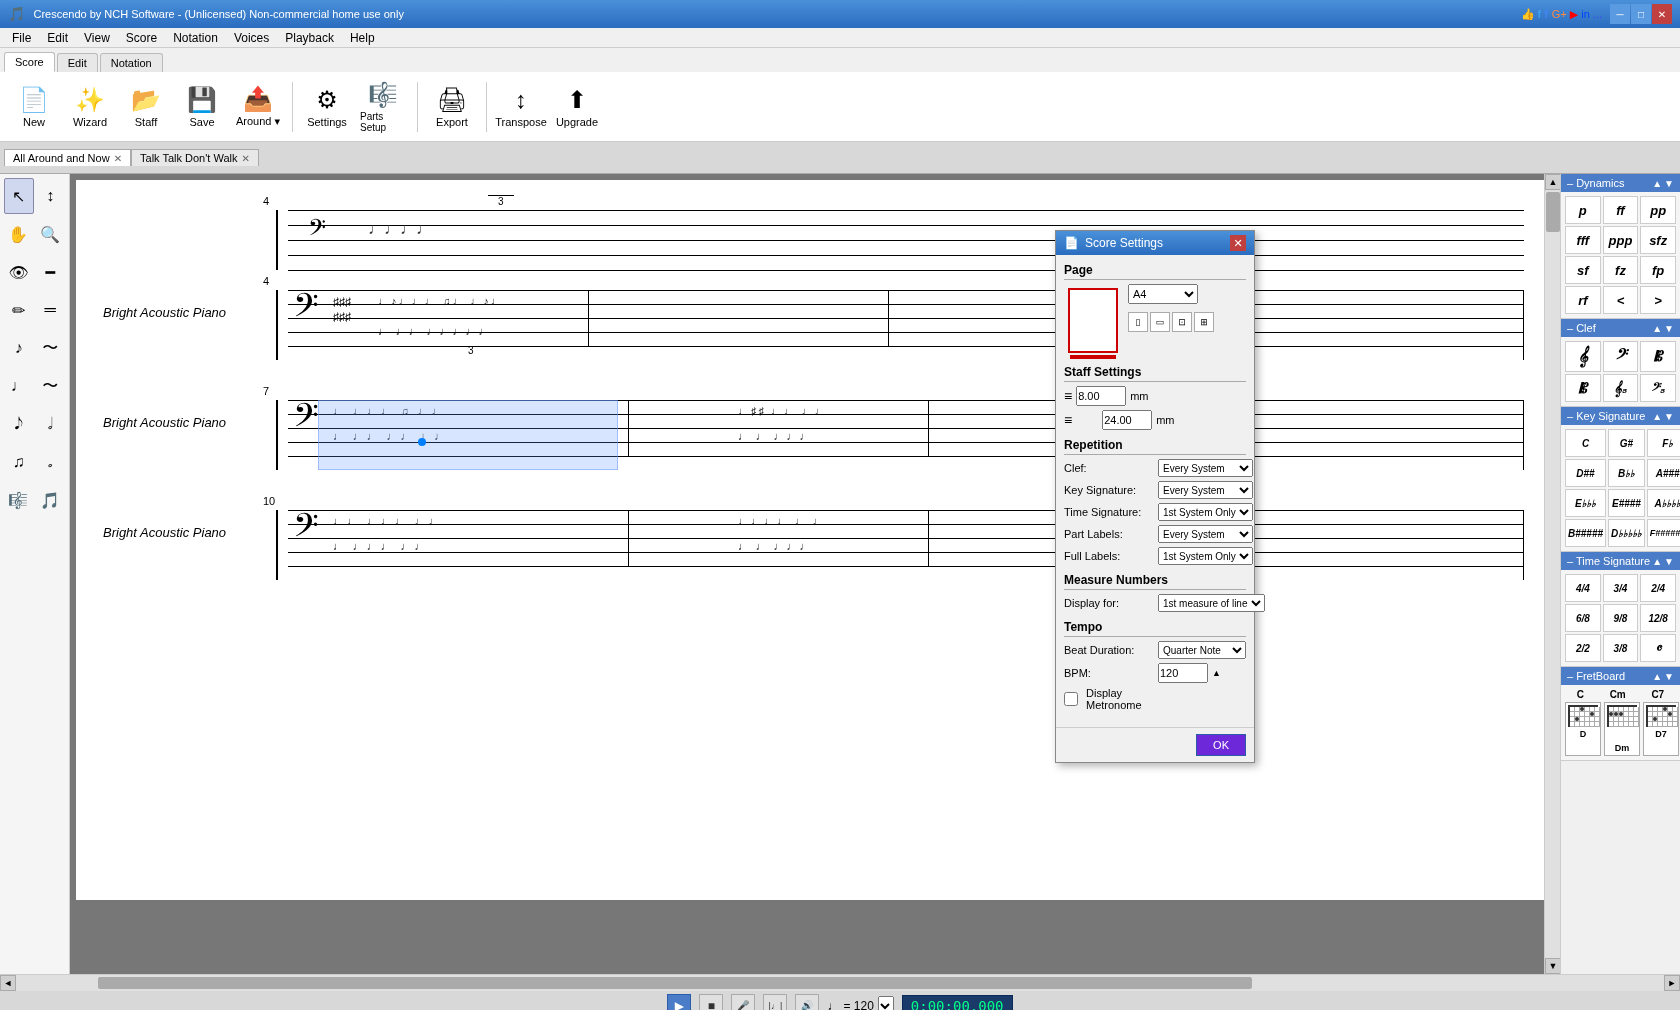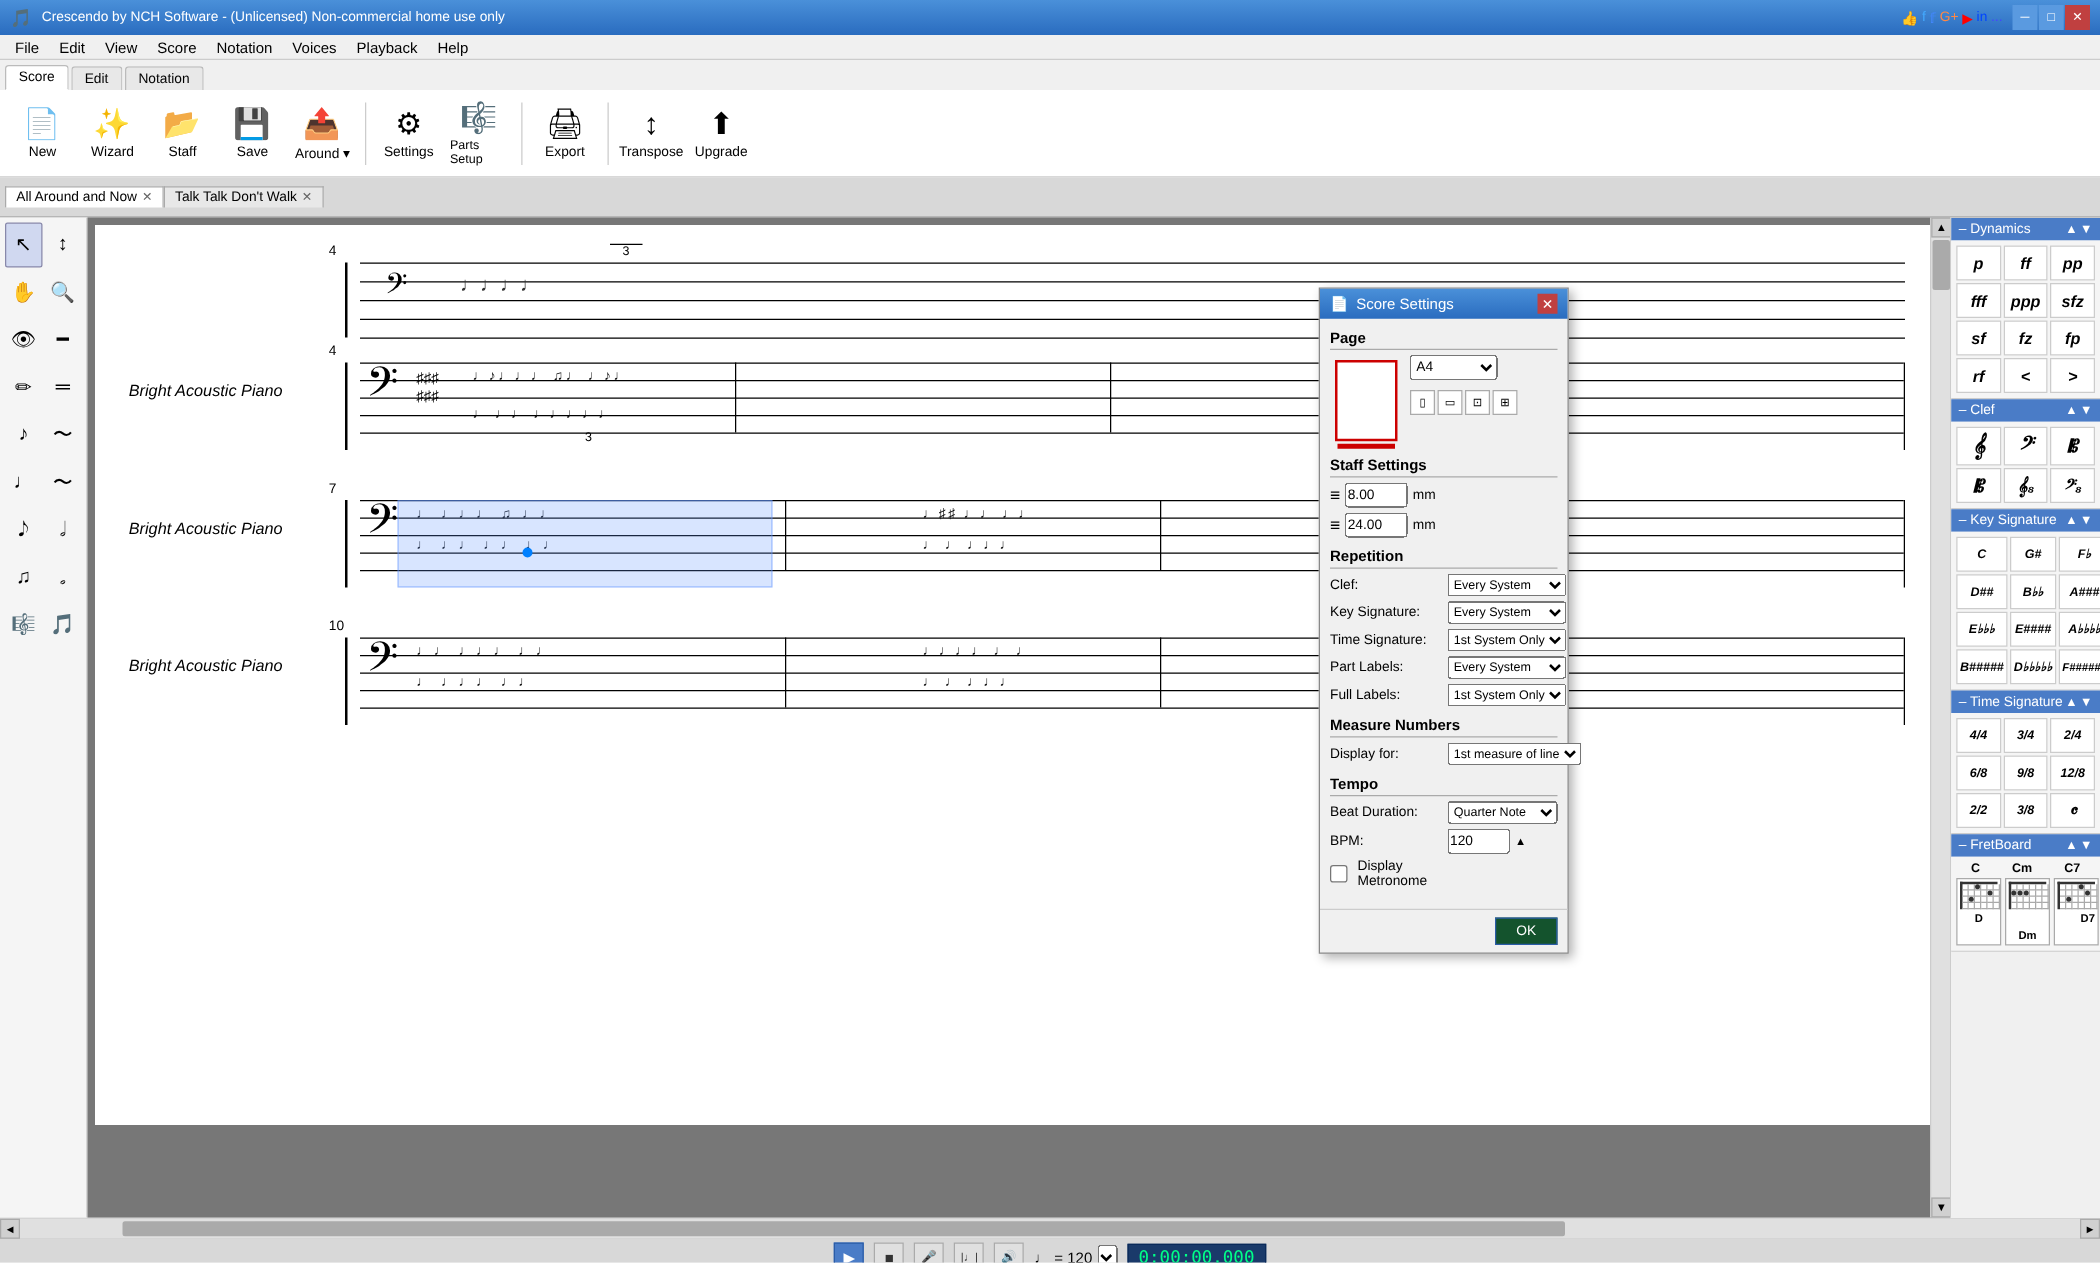--- a/index.html
+++ b/index.html
@@ -264,21 +264,21 @@
       display: flex; align-items: center; justify-content: center; cursor: pointer; font-size: 9px;
     }
     .dialog-btn {
       background: #e0e0e0;
       border: 1px solid #aaa;
       padding: 4px 16px;
       cursor: pointer;
       font-size: 11px;
     }
     .dialog-btn.primary {
-      background: #14532d;
+      background: #6d28d9;
       color: white;
       border-color: #2a5ca7;
     }
     .dialog-footer {
       display: flex;
       justify-content: flex-end;
       padding: 6px 8px;
       gap: 6px;
       border-top: 1px solid #ccc;
     }
@@ -803,21 +803,21 @@
                 <div style="border-right:1px solid #aaa;border-bottom:1px solid #aaa;"></div>
                 <div style="border-right:1px solid #aaa;border-bottom:1px solid #aaa;"></div>
                 <div style="border-right:1px solid #aaa;border-bottom:1px solid #aaa;"></div>
               <div style="border-right:1px solid #aaa;border-bottom:1px solid #aaa;"></div>
                 <div style="border-right:1px solid #aaa;border-bottom:1px solid #aaa;"></div>
                 <div style="border-right:1px solid #aaa;border-bottom:1px solid #aaa;"></div>
                 <div style="border-right:1px solid #aaa;border-bottom:1px solid #aaa;"></div>
                 <div style="border-right:1px solid #aaa;border-bottom:1px solid #aaa;"></div>
                 <div style="border-right:1px solid #aaa;border-bottom:1px solid #aaa;"></div>
             </div>
-            <div style="font-size:9px;text-align:right;font-weight:bold;margin-top:2px;">D7</div>
+            <div style="font-size:9px;text-align:center;font-weight:bold;margin-top:2px;">D7</div>
           </div>
         </div>
       </div>
     </div>
 
   </div>
 
 </div>
 
 <div id="scroll-area" style="display:flex;height:16px;background:#e0e0e0;border-top:1px solid #ccc;">
@@ -874,21 +874,21 @@
 
     <div class="dialog-section">
       <div class="dialog-section-title">Staff Settings</div>
       <div class="dialog-row">
         <span style="font-size:14px;">≡</span>
         <input type="number" value="8.00" style="width: 50px; font-size: 11px; height: 20px;">
         <span style="font-size:11px;">mm</span>
       </div>
       <div class="dialog-row">
         <span style="font-size:14px;">≡</span>
-        <input type="number" value="24.00" style="width: 50px; font-size: 11px; height: 20px;">
+        <input type="number" value="24.00" style="width: 50px; font-size: 11px; height: 20px; margin-left: 26px;">
         <span style="font-size:11px;">mm</span>
       </div>
     </div>
 
     <div class="dialog-section">
       <div class="dialog-section-title">Repetition</div>
       <div class="dialog-row">
         <label>Clef:</label>
         <select style="font-size:10px;height:18px;flex:1;">
           <option>Every System</option>

